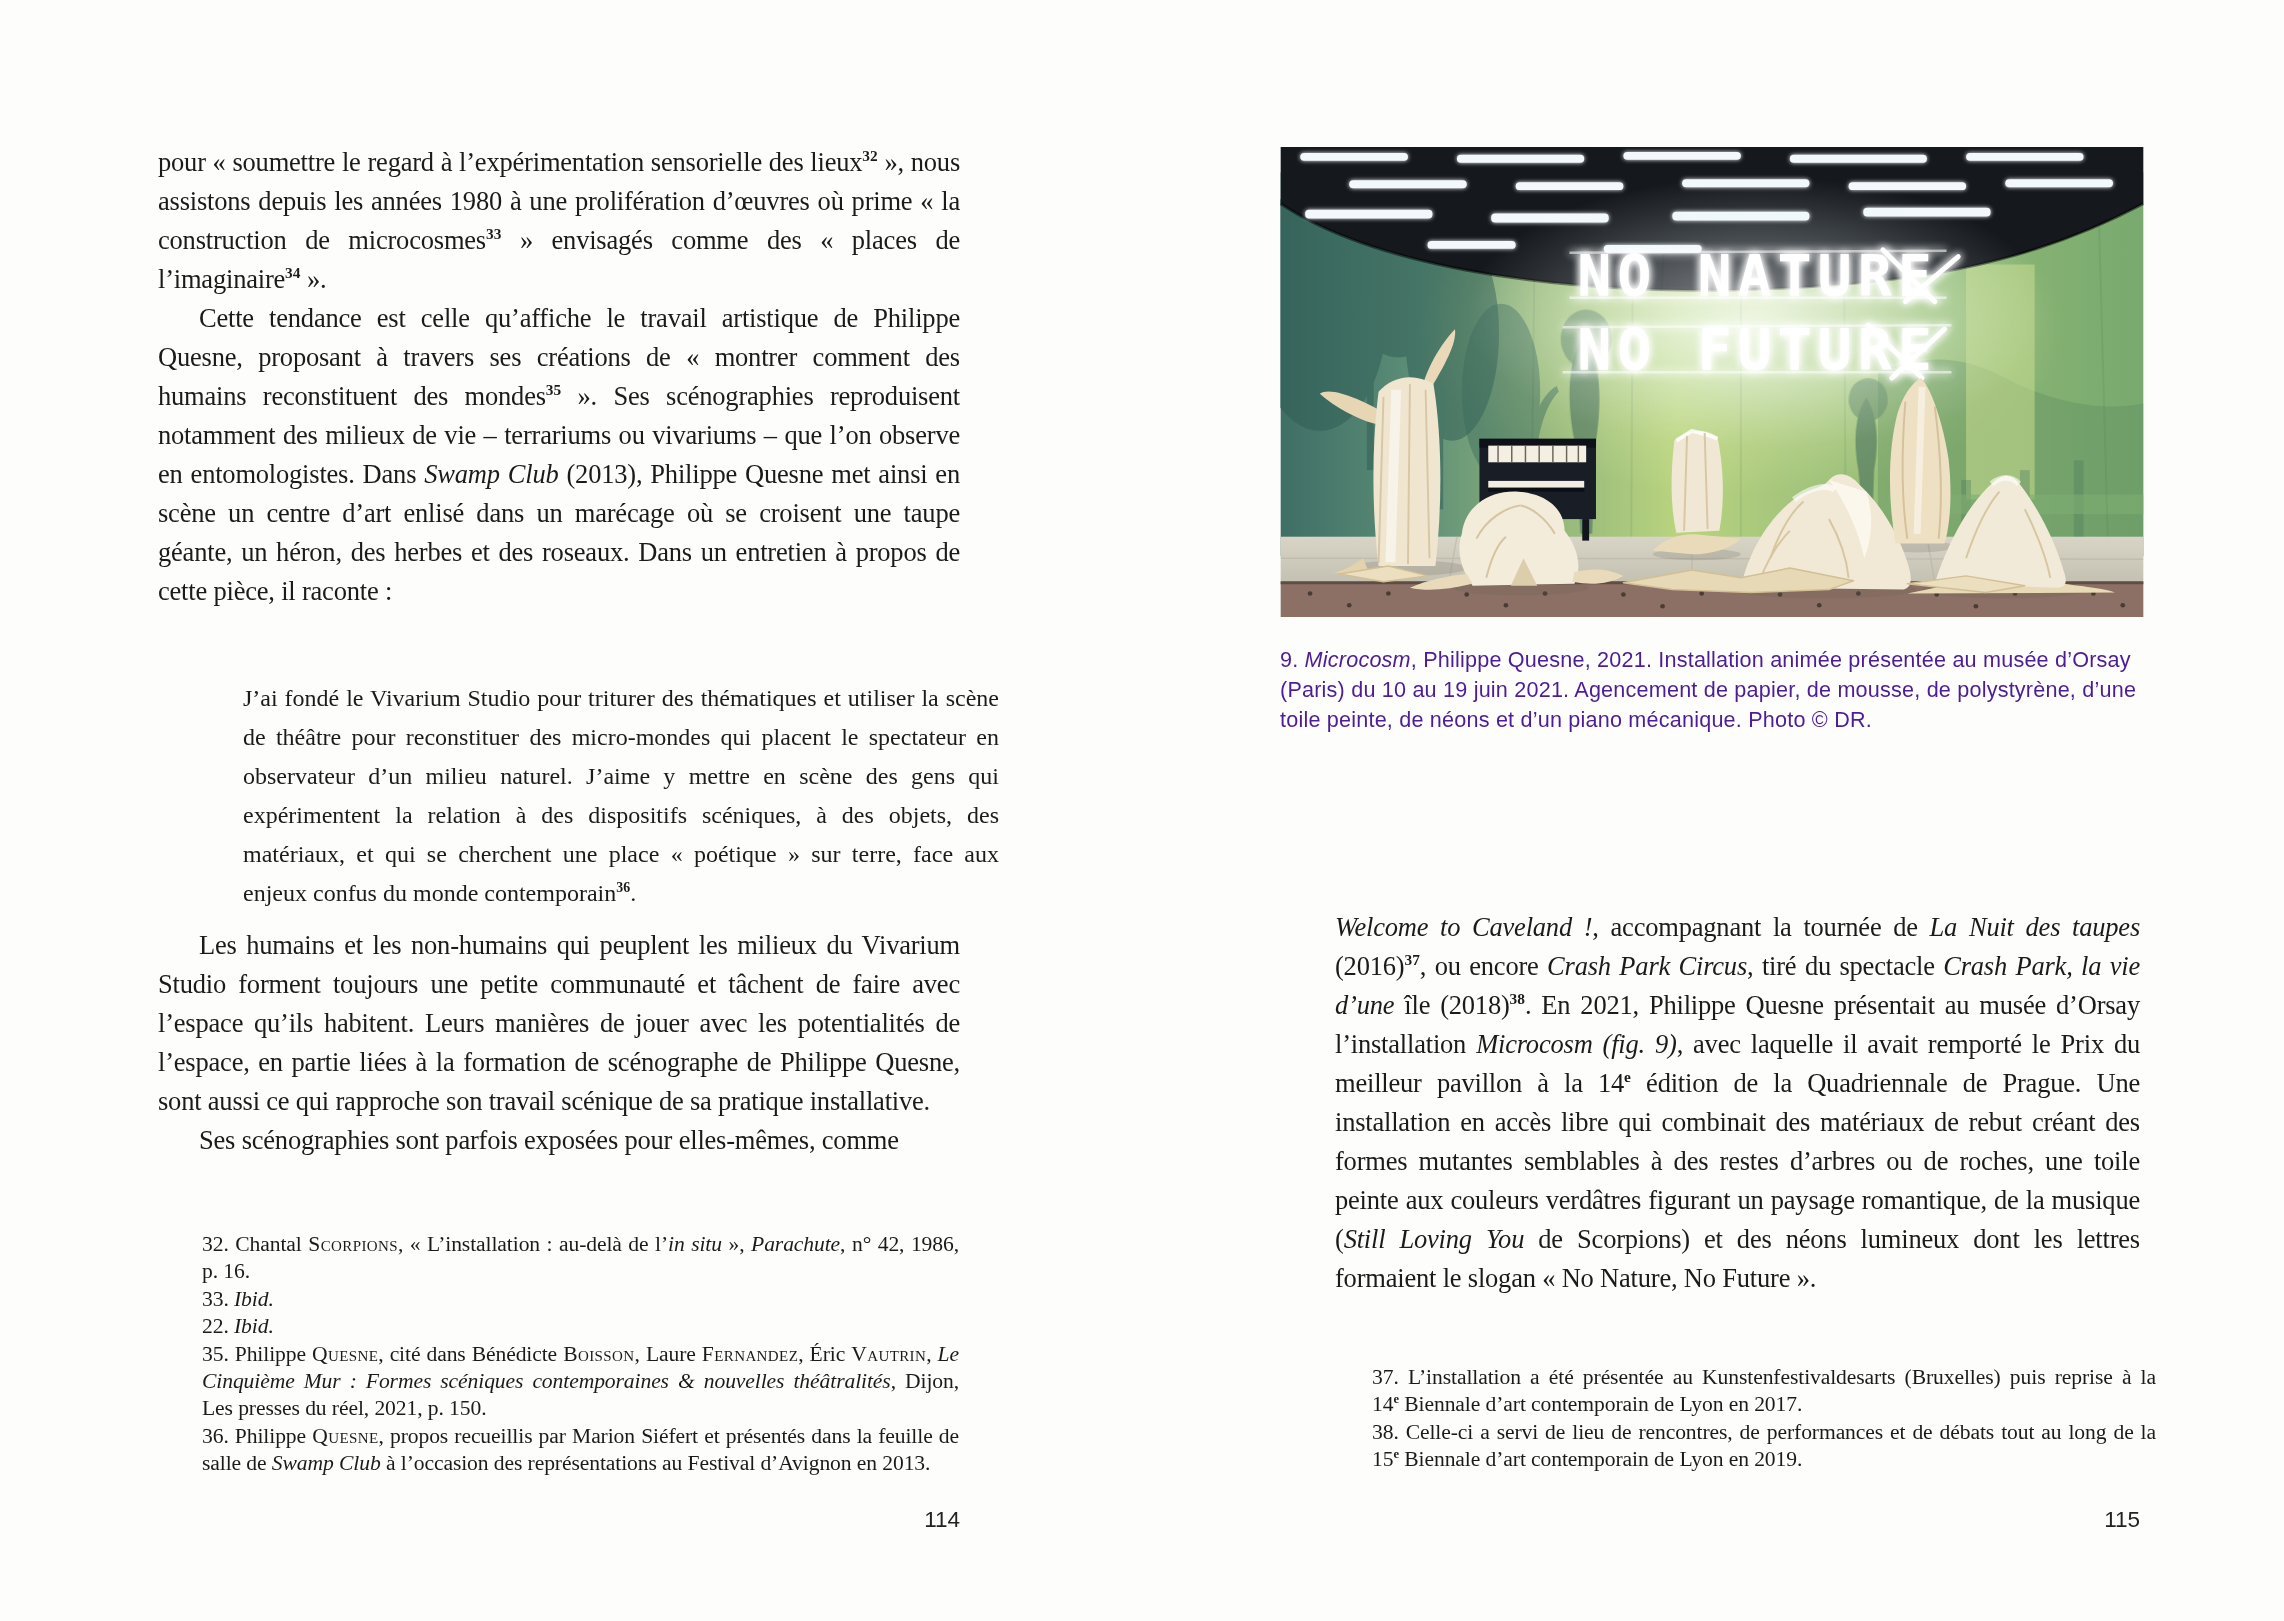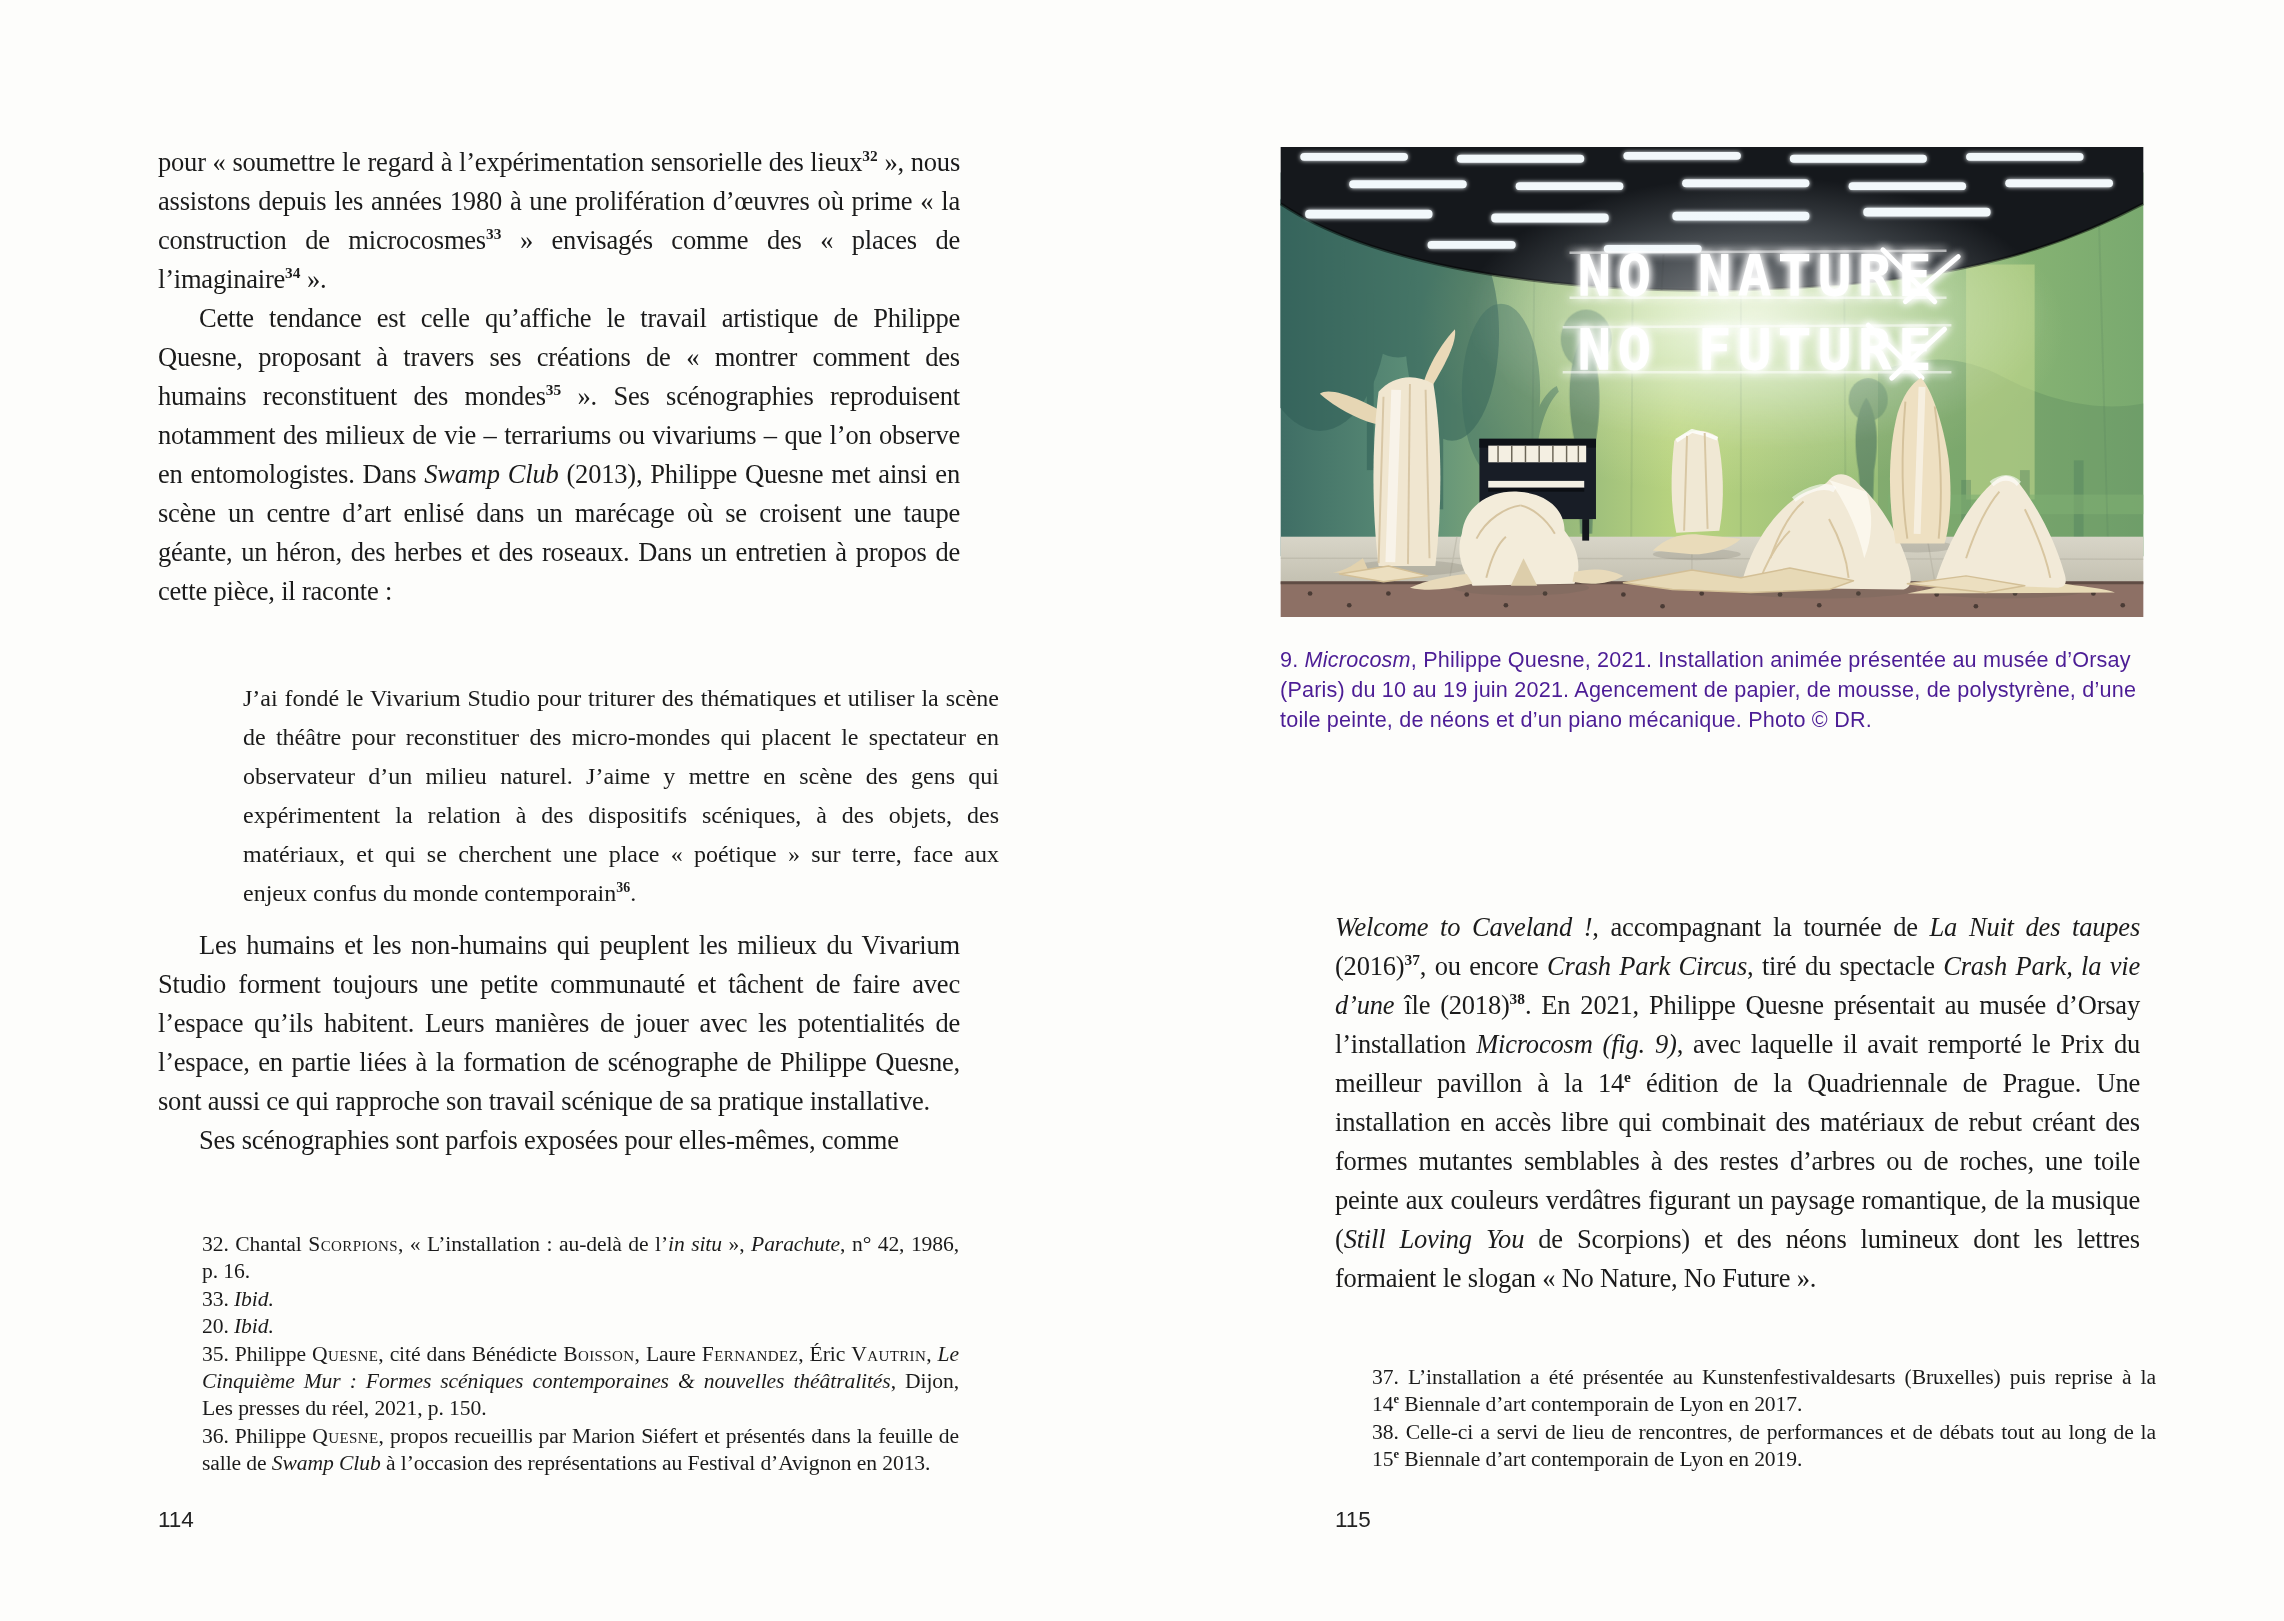--- a/index.html
+++ b/index.html
@@ -27,21 +27,21 @@
   .caption-block{left:138px;top:645px;width:857px;}
   .body-text-right{left:193px;top:908px;width:805px;}
   .footnotes-right{left:230px;top:1364px;width:784px;}
   .pagenum-right{left:193px;top:1507px;width:805px;}
 
   p.para{margin:0;font-size:26.5px;line-height:39px;letter-spacing:-0.2px;}
   .justify{text-align:justify;}
   .indent{text-indent:41px;}
   .fn{font-size:21.6px;line-height:27.4px;letter-spacing:-0.1px;text-align:justify;}
   .caption-block{font-family:"Liberation Sans",sans-serif;font-size:21.6px;line-height:30px;color:#4c1d95;letter-spacing:0.2px;}
-  .pagenum{font-family:"Liberation Sans",sans-serif;font-size:22.5px;color:#222;text-align:left;}
+  .pagenum{font-family:"Liberation Sans",sans-serif;font-size:22.5px;color:#222;text-align:right;}
 
   .seg-i{font-style:italic;}
   .seg-sc{font-variant:small-caps;letter-spacing:0.4px;}
   .seg-sup{vertical-align:super;font-size:58%;line-height:0;letter-spacing:0;font-weight:bold;}
 
   figure{margin:0;}
   svg text.neon{
     font-family:"DejaVu Sans Mono",monospace;font-weight:bold;
     letter-spacing:6px;
   }
@@ -61,21 +61,21 @@
     <blockquote class="block quote-block justify"><span>J’ai fondé le Vivarium Studio pour triturer des thématiques et utiliser la scène de théâtre pour reconstituer des micro-mondes qui placent le spectateur en observateur d’un milieu naturel. J’aime y mettre en scène des gens qui expérimentent la relation à des dispositifs scéniques, à des objets, des matériaux, et qui se cherchent une place «&nbsp;poétique&nbsp;» sur terre, face aux enjeux confus du monde contemporain</span><span class="seg-sup">36</span><span>.</span></blockquote>
 
     <div class="block body-text2">
       <p class="para justify indent"><span>Les humains et les non-humains qui peuplent les milieux du Vivarium Studio forment toujours une petite communauté et tâchent de faire avec l’espace qu’ils habitent. Leurs manières de jouer avec les potentialités de l’espace, en partie liées à la formation de scénographe de Philippe Quesne, sont aussi ce qui rapproche son travail scénique de sa pratique installative.</span></p>
       <p class="para indent"><span>Ses scénographies sont parfois exposées pour elles-mêmes, comme</span></p>
     </div>
 
     <div class="block footnotes-left">
       <div class="fn"><span>32. Chantal </span><span class="seg-sc">Scorpions</span><span>, «&nbsp;L’installation&nbsp;: au-delà de l’</span><span class="seg-i">in situ</span><span>&nbsp;», </span><span class="seg-i">Parachute</span><span>, n° 42, 1986, p. 16.</span></div>
       <div class="fn"><span>33. </span><span class="seg-i">Ibid.</span></div>
-      <div class="fn"><span>20. </span><span class="seg-i">Ibid.</span></div>
+      <div class="fn"><span>22. </span><span class="seg-i">Ibid.</span></div>
       <div class="fn"><span>35. Philippe </span><span class="seg-sc">Quesne</span><span>, cité dans Bénédicte </span><span class="seg-sc">Boisson</span><span>, Laure </span><span class="seg-sc">Fernandez</span><span>, Éric </span><span class="seg-sc">Vautrin</span><span>, </span><span class="seg-i">Le Cinquième Mur&nbsp;: Formes scéniques contemporaines &amp; nouvelles théâtralités</span><span>, Dijon, Les presses du réel, 2021, p. 150.</span></div>
       <div class="fn"><span>36. Philippe </span><span class="seg-sc">Quesne</span><span>, propos recueillis par Marion Siéfert et présentés dans la feuille de salle de </span><span class="seg-i">Swamp Club</span><span> à l’occasion des représentations au Festival d’Avignon en 2013.</span></div>
     </div>
 
     <div class="block pagenum pagenum-left">114</div>
   </section>
 
   <section class="page page-right">
 
     <figure class="block figure-photo" style="position:absolute;">

